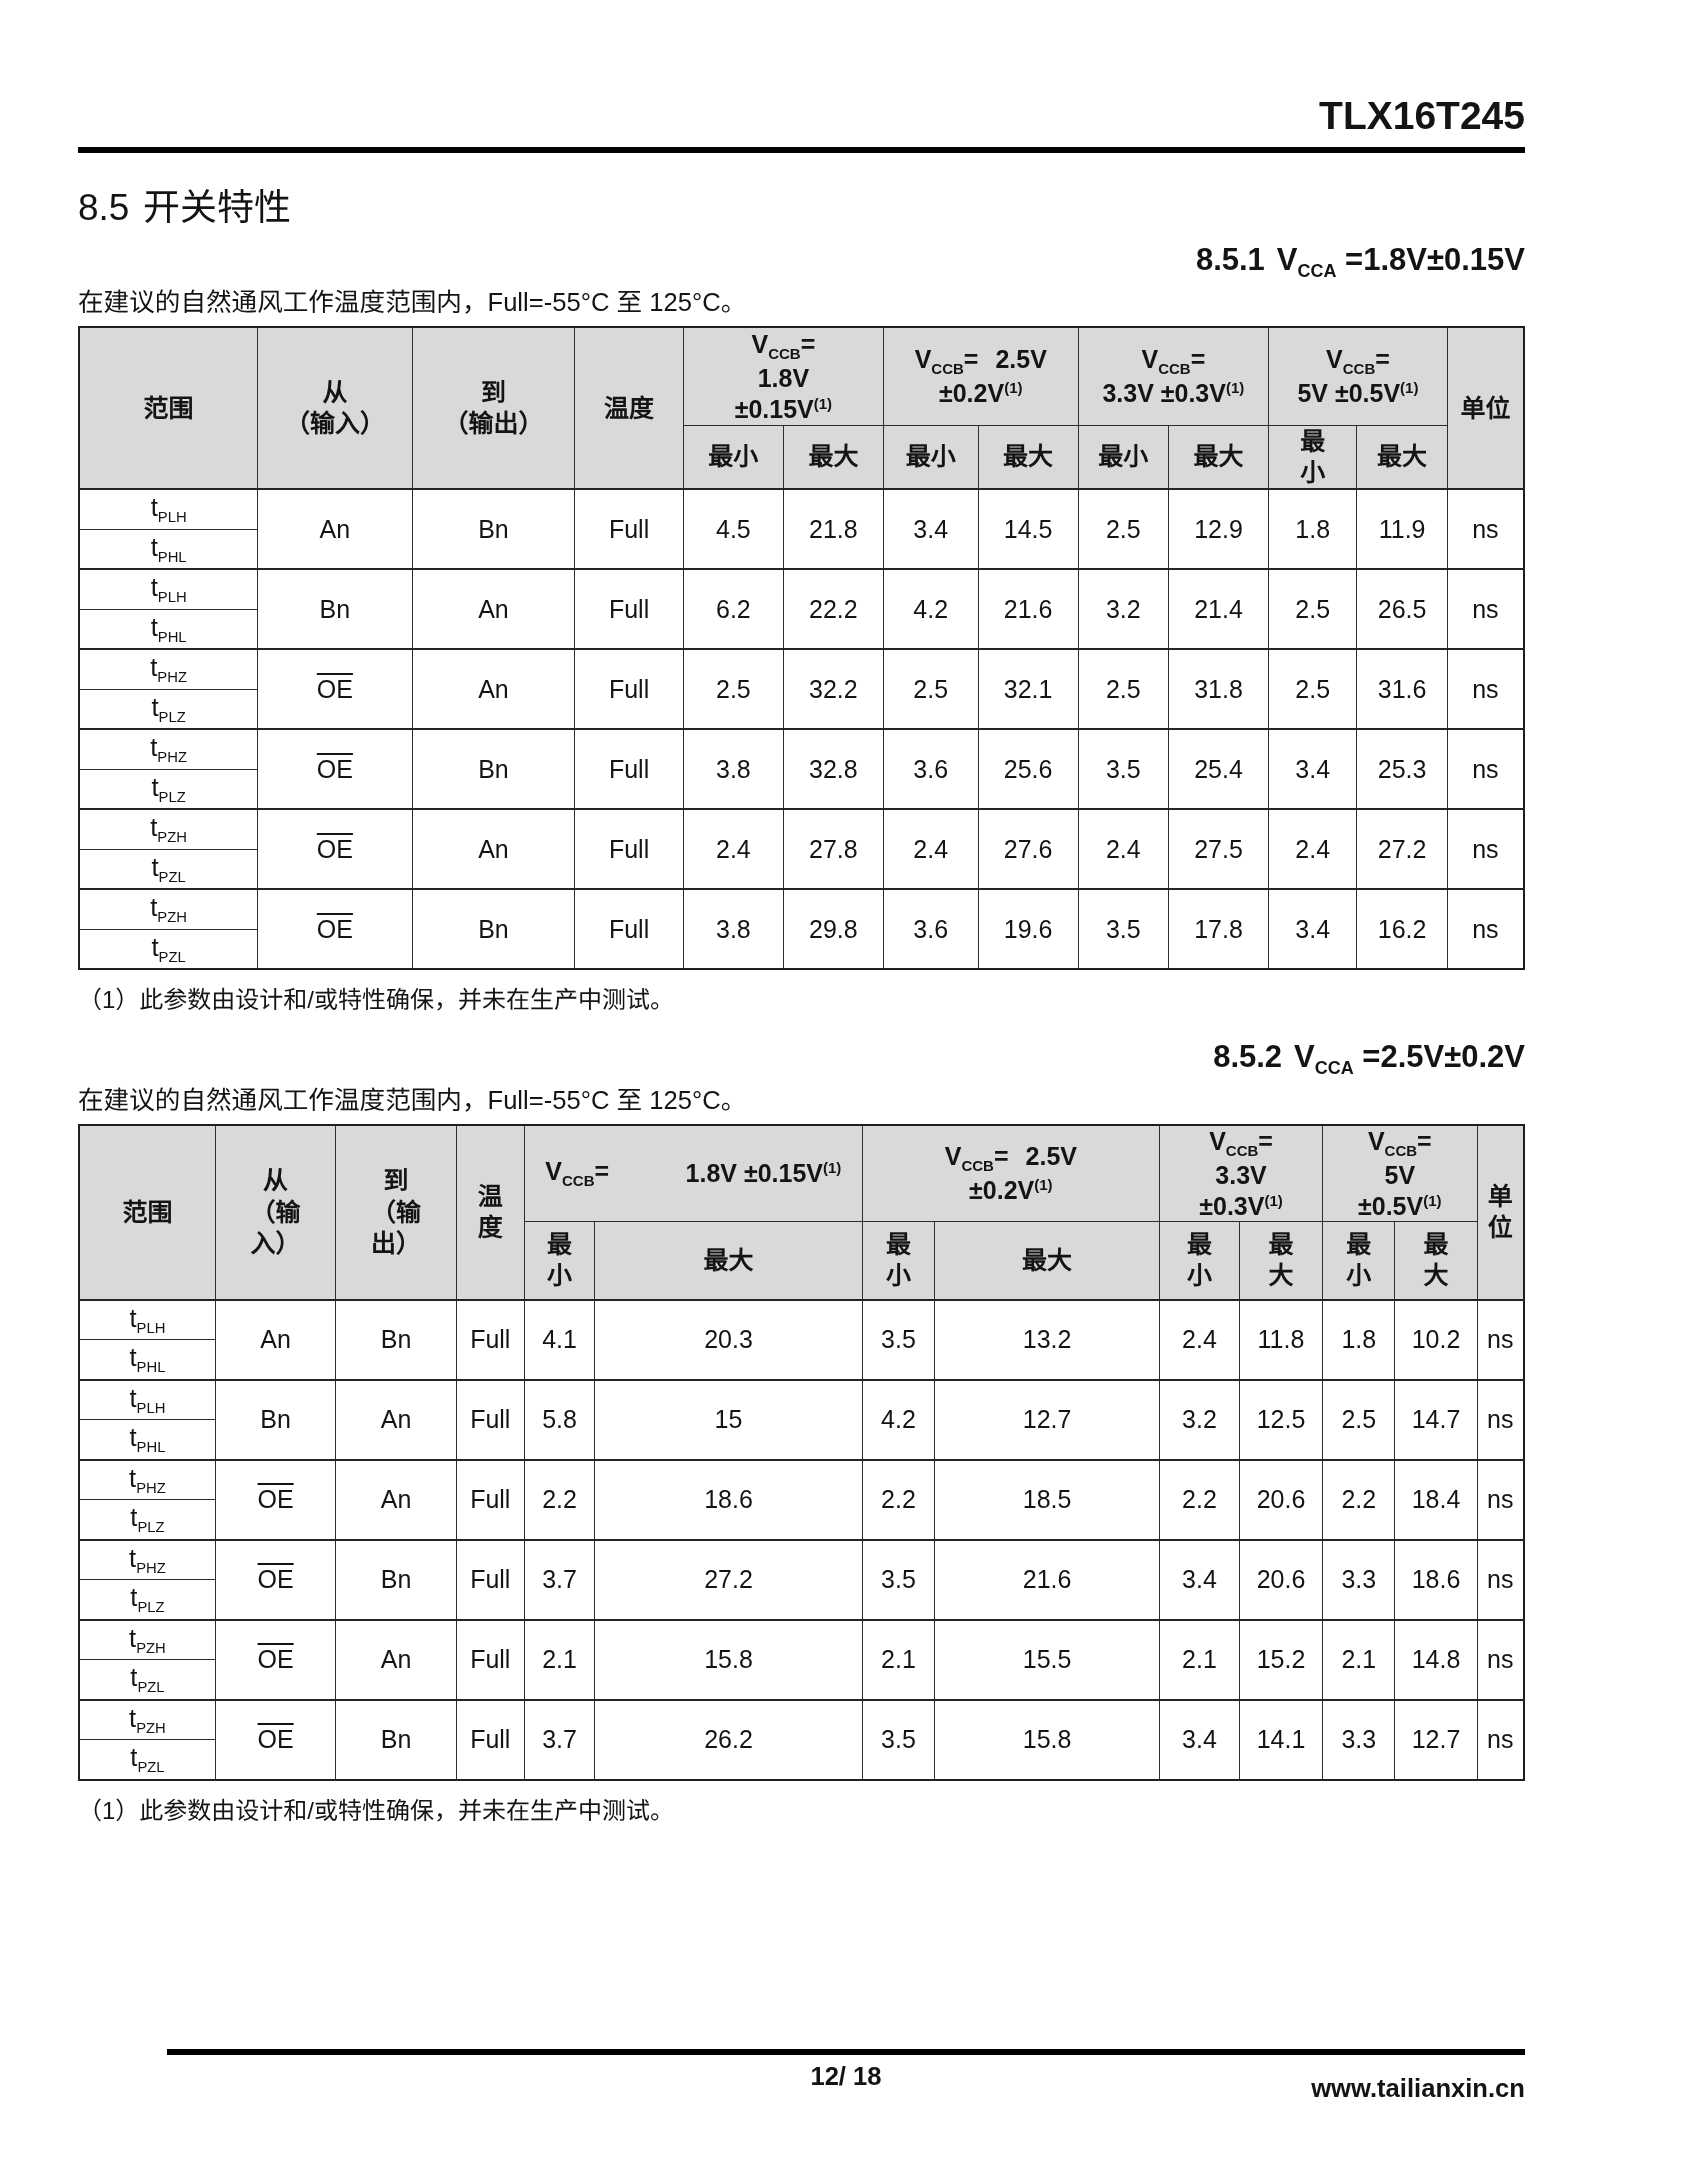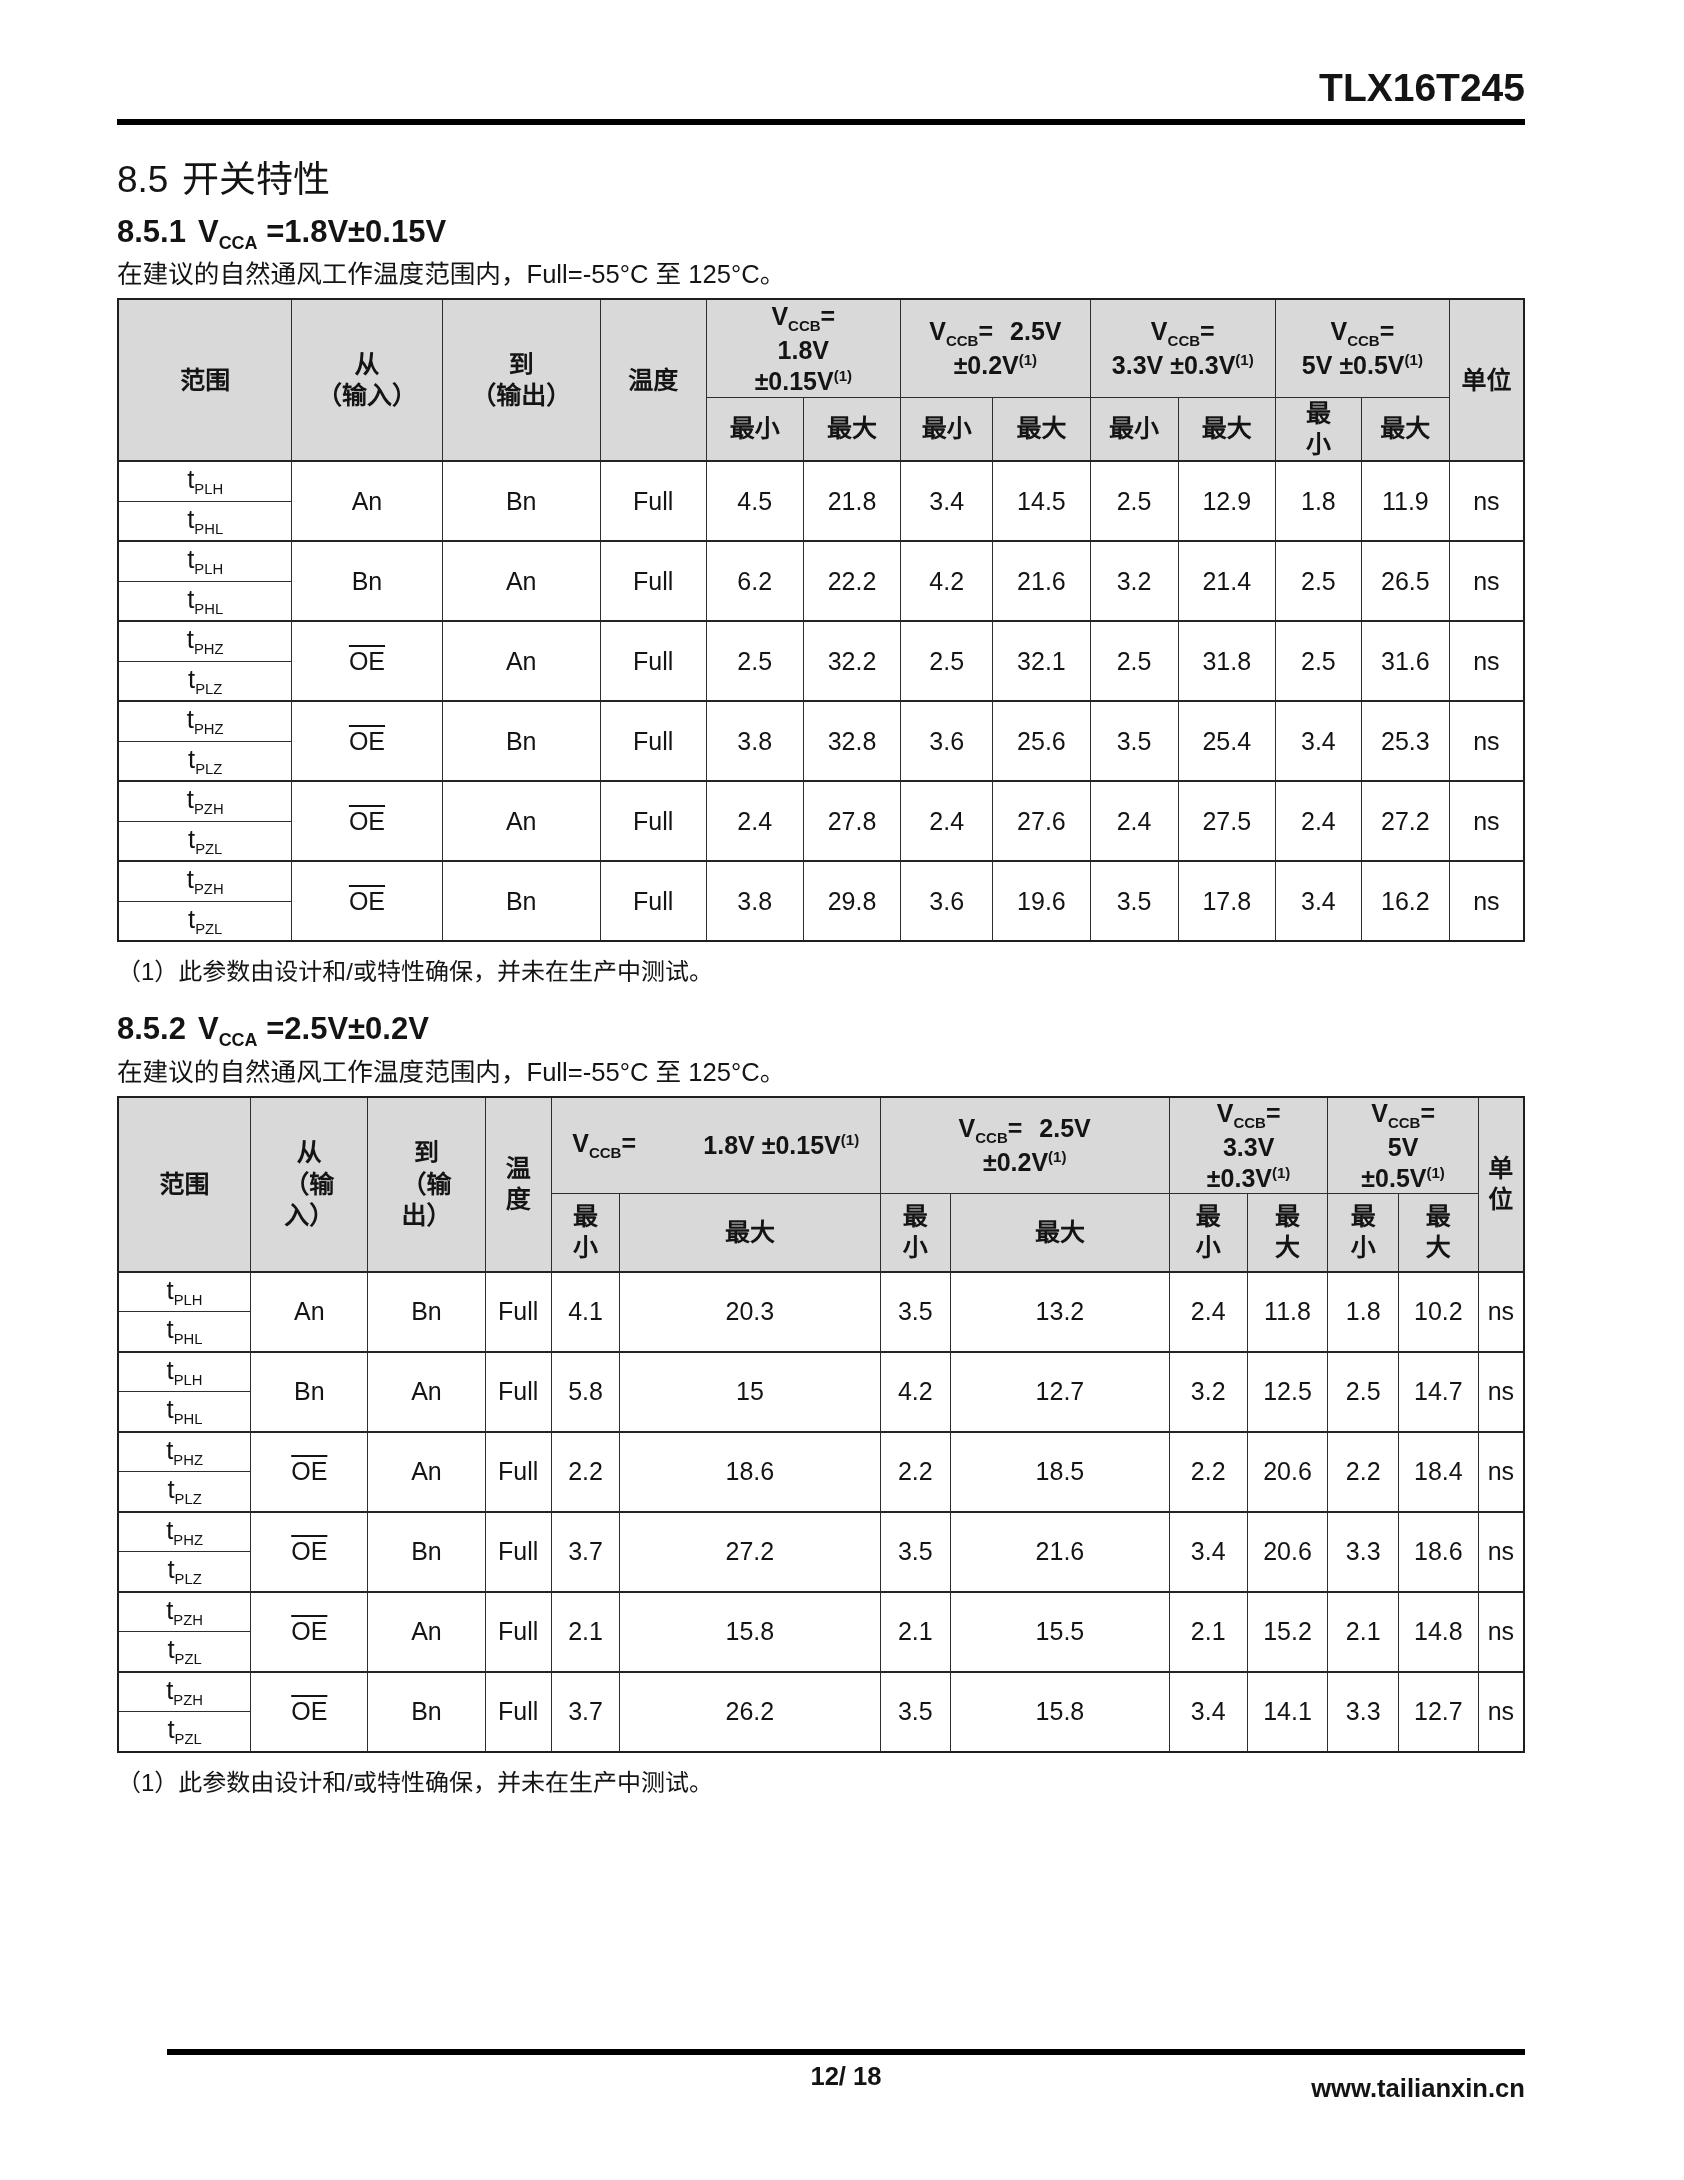--- a/index.html
+++ b/index.html
@@ -2,26 +2,26 @@
 <html lang="zh-CN" style="font-size:13.6px"><head>
 <meta charset="utf-8">
 <style>
   * { box-sizing: border-box; }
   html, body { margin: 0; padding: 0; }
   body {
     width: 1685px; height: 2181px; position: relative; overflow: hidden;
     background: #ffffff; color: #141414;
     font-family: "Liberation Sans", "DejaVu Sans", sans-serif;
   }
-  .content { padding-left: 117px; padding-right: 160px; }
+  .content { padding-left: 78px; padding-right: 160px; margin-top: 28px; }
   .doc-title { padding-top: 68px; text-align: right; font-size: 39px; font-weight: 700; line-height: 1; }
   .rule { margin-top: 12px; height: 6px; background: #000; }
   .sec { margin: 34px 0 0; font-size: 37px; font-weight: 400; line-height: 1.15; }
   .sec .num { margin-right: 13.6px; }
-  .sub { margin: 12px 0 0; font-size: 31px; font-weight: 700; line-height: 1.15; }
+  .sub { margin: 12px 0 0; font-size: 31px; font-weight: 700; line-height: 1.15; text-align: right; }
   .sub .num { margin-right: 12px; }
   .sub sub { font-size: 0.58em; font-weight: 700; }
   .sub2 { margin-top: 24px; }
   .cond { margin-top: 6.8px; font-size: 25.6px; line-height: 1.15; }
   table.spec { margin-top: 8.5px; width: 100%; border-collapse: collapse; table-layout: fixed; border: 2.6px solid #1f1f1f; }
   table.spec td { border: 1.7px solid #2e2e2e; text-align: center; vertical-align: middle; padding: 0; font-size: 25px; line-height: 1.25; }
   .t1 tr.h1 { height: 98px; } .t1 tr.h2 { height: 61px; } .t1 tr.r { height: 40px; }
   .t2 tr.h1 { height: 94px; } .t2 tr.h2 { height: 78px; } .t2 tr.r { height: 40px; }
   td.hc { background: #d9d9d9; font-weight: 700; white-space: pre-line; line-height: 1.3; }
   .vg { display: flex; flex-direction: column; align-items: center; justify-content: center; font-weight: 700; font-size: 25px; line-height: 1.22; }

